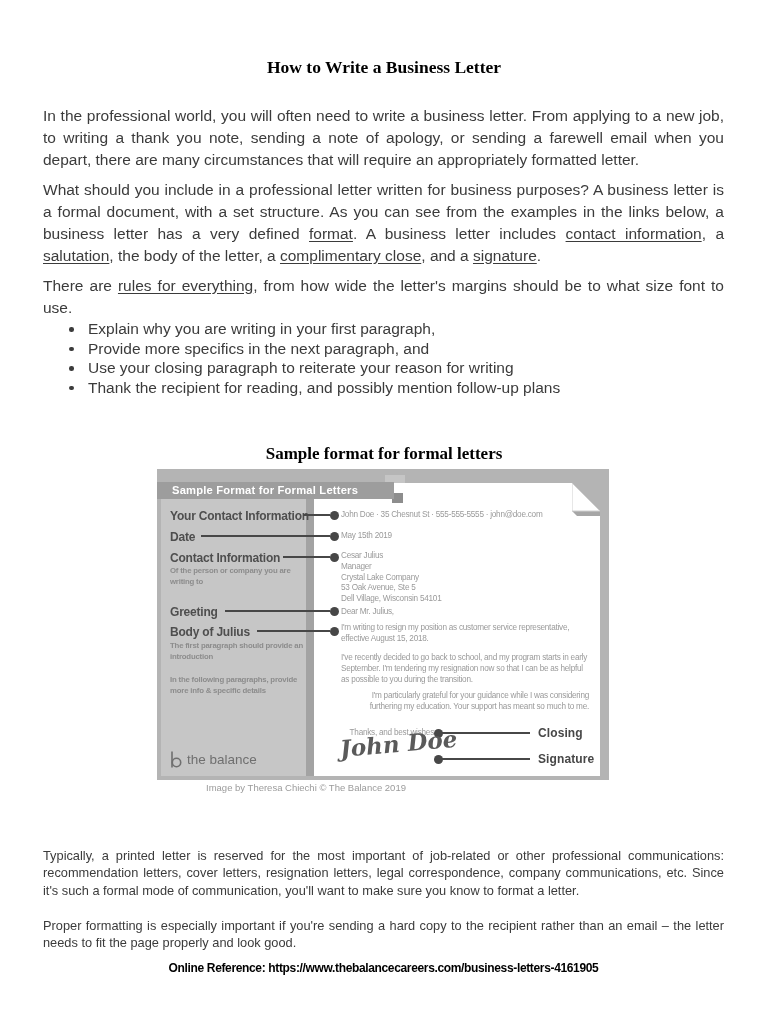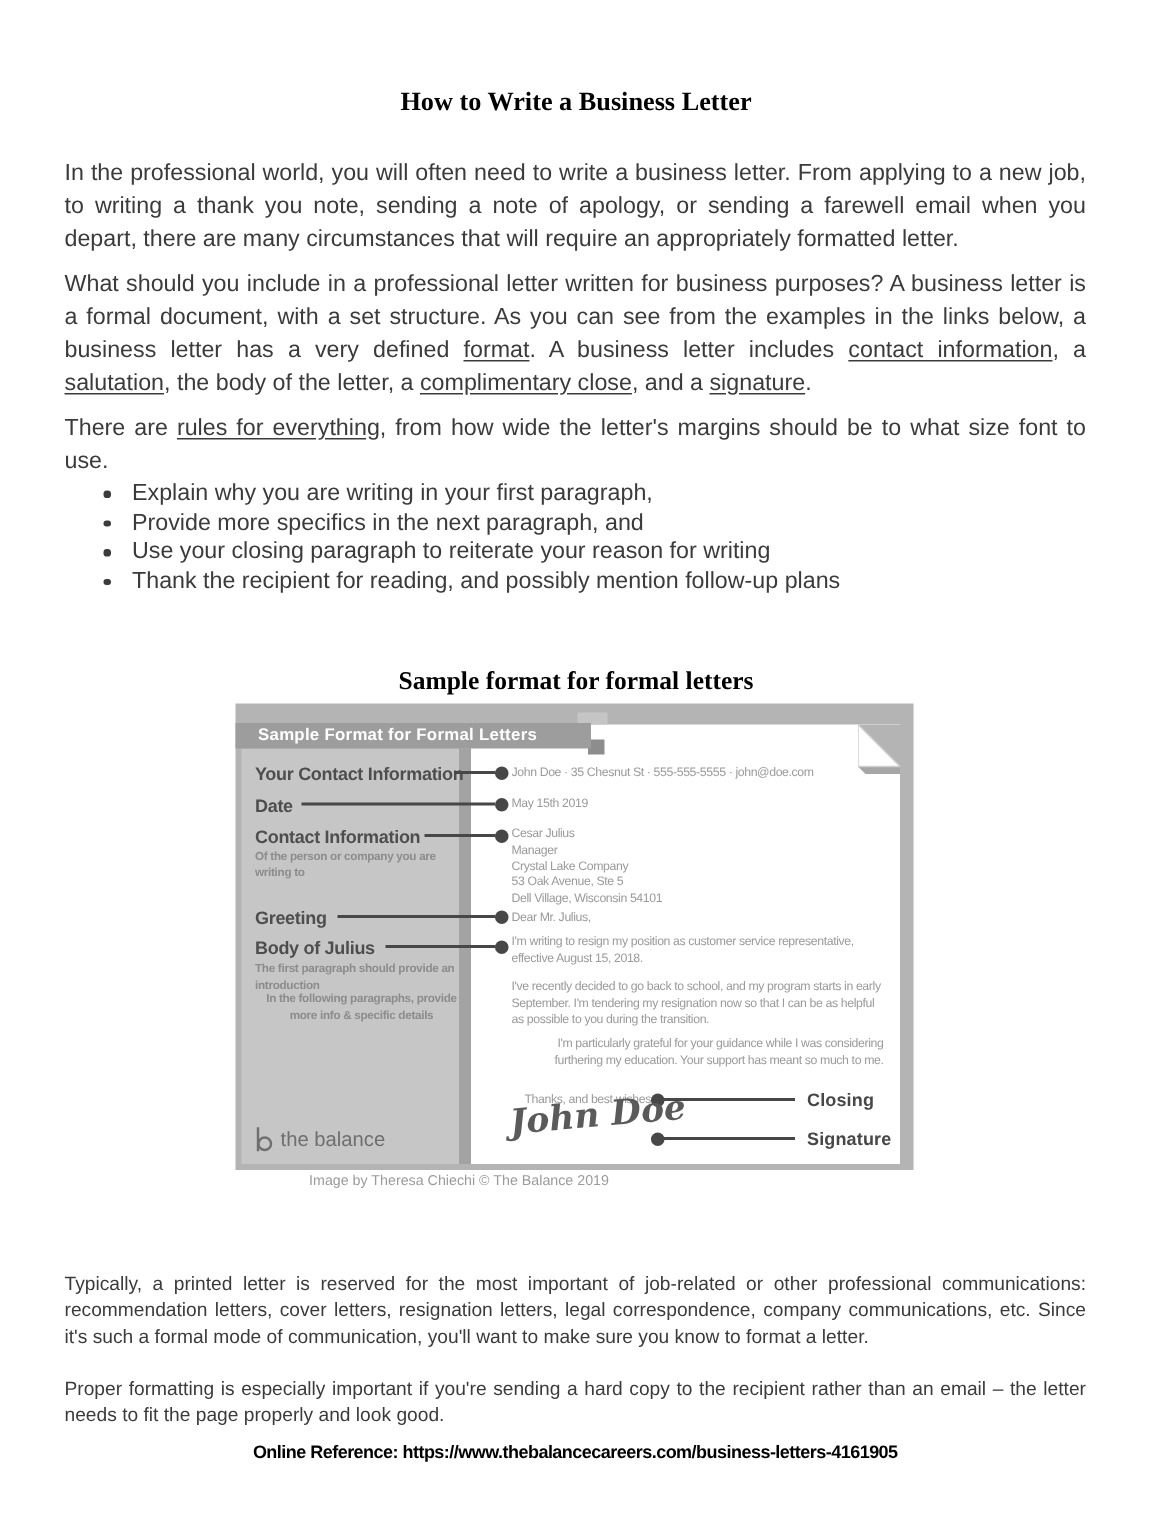--- a/index.html
+++ b/index.html
@@ -101,21 +101,21 @@
   <div class="abs fsub" style="left:13px;top:97px;">Of the person or company you are writing to</div>
 
   <div class="abs flabel" style="left:13px;top:136px;">Greeting</div>
   <div class="abs fline" style="left:68px;top:140.8px;width:105px;"></div>
   <div class="abs fdot" style="left:172.5px;top:137.5px;"></div>
 
   <div class="abs flabel" style="left:13px;top:156px;">Body of Julius</div>
   <div class="abs fline" style="left:100px;top:160.8px;width:73px;"></div>
   <div class="abs fdot" style="left:172.5px;top:157.5px;"></div>
   <div class="abs fsub" style="left:13px;top:172px;">The first paragraph should provide an introduction</div>
-  <div class="abs fsub" style="left:13px;top:192px;text-align:center;">In the following paragraphs, provide more info &amp; specific details</div>
+  <div class="abs fsub" style="left:13px;top:206px;">In the following paragraphs, provide more info &amp; specific details</div>
 
   <div class="abs brand" style="left:12px;top:281px;">
     <svg width="13" height="19">
       <line x1="3" y1="1.5" x2="3" y2="17.5" stroke="#6f6f6f" stroke-width="1.6"></line>
       <circle cx="7.5" cy="12.5" r="4.2" fill="none" stroke="#6f6f6f" stroke-width="1.6"></circle>
     </svg>
     <span>the balance</span>
   </div>
 
   <div class="abs ltext" style="left:184px;top:41px;">John Doe · 35 Chesnut St · 555-555-5555 · john@doe.com</div>

